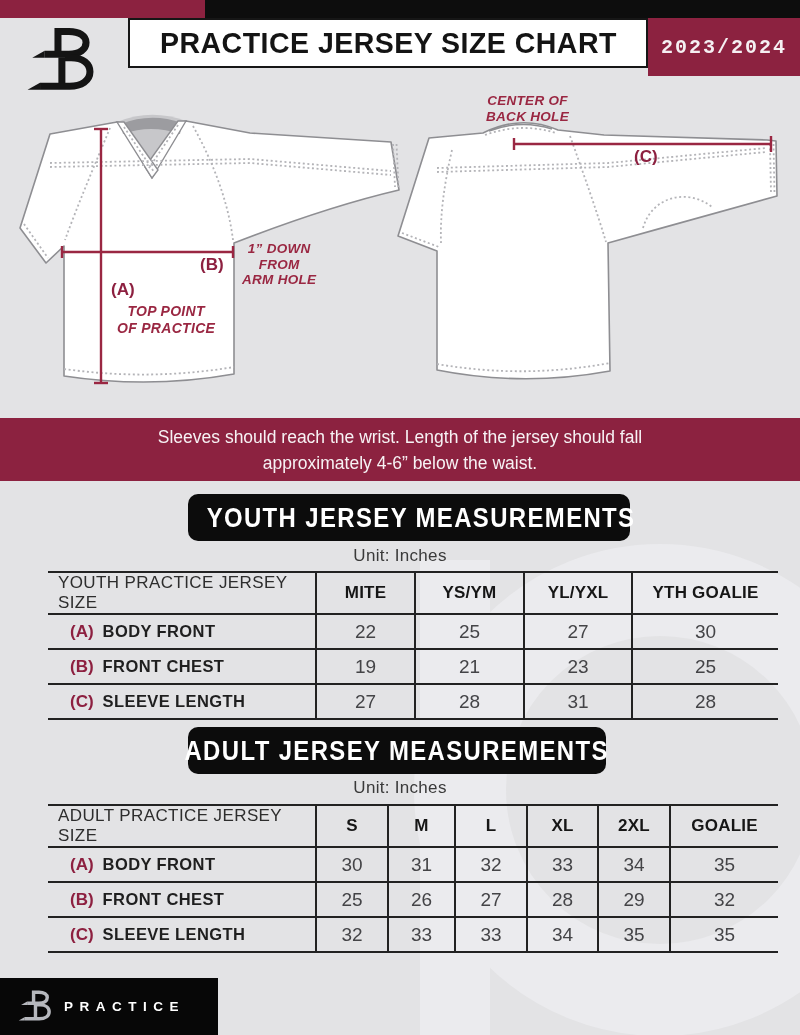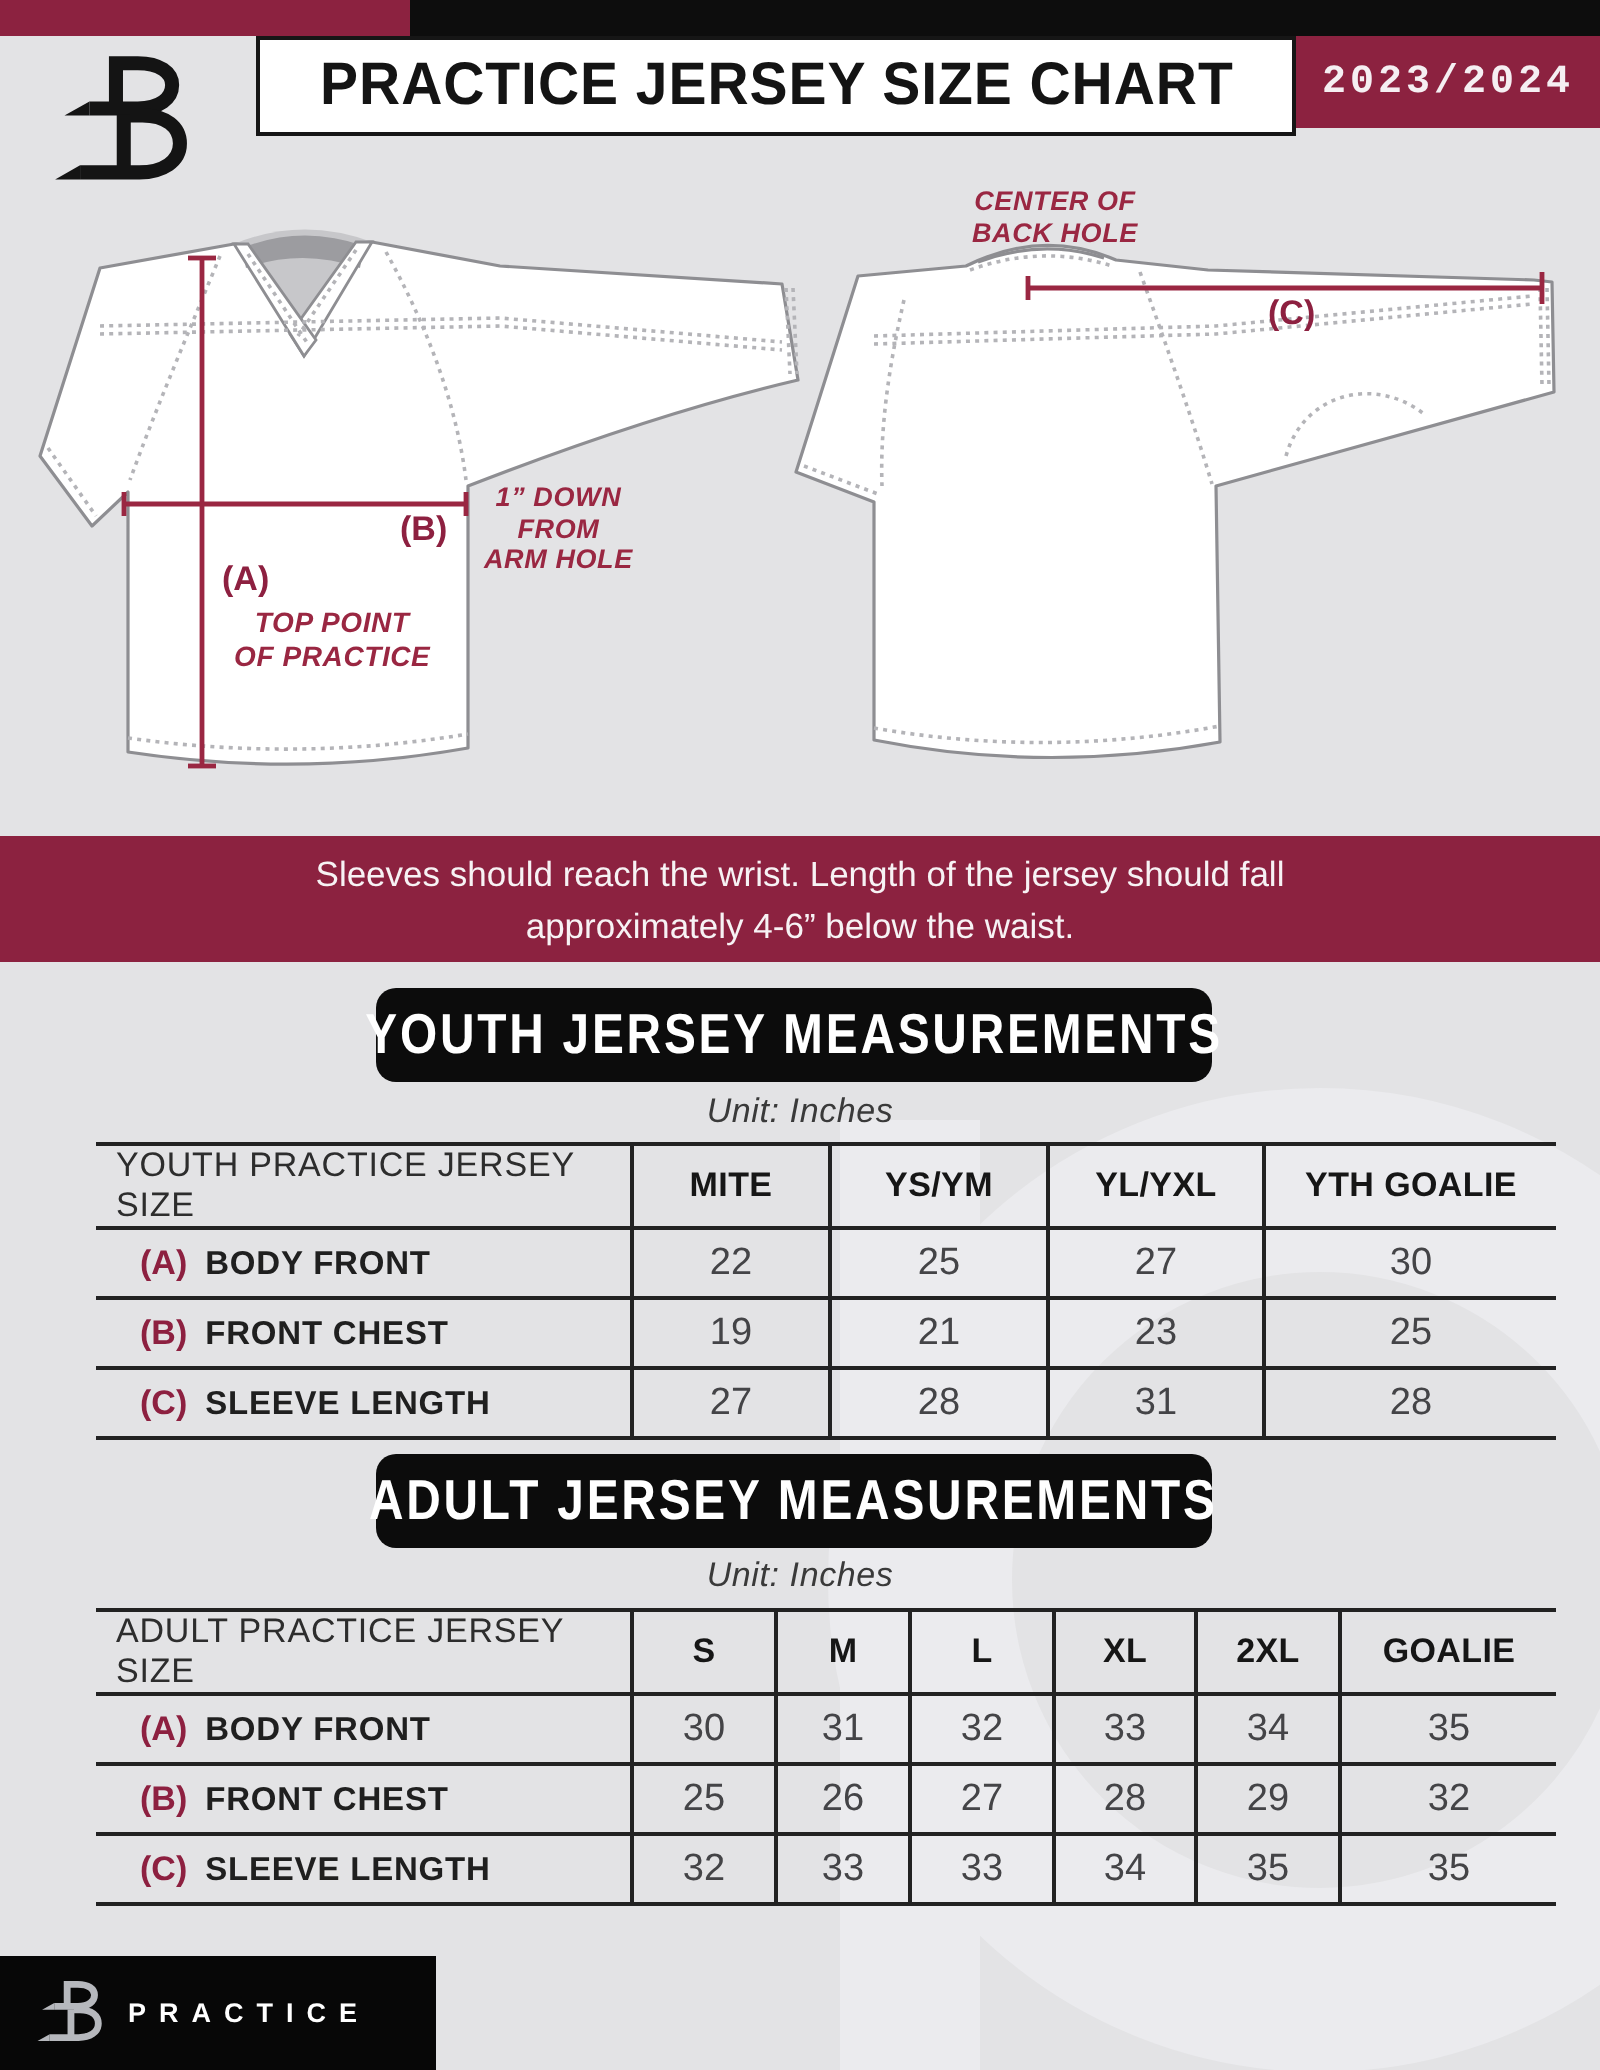--- a/index.html
+++ b/index.html
@@ -16,21 +16,21 @@
   #title-box{
     left:128px;top:18px;width:520px;height:50px;background:#ffffff;
     border:2px solid #161616;box-sizing:border-box;
     display:flex;align-items:center;justify-content:center;
   }
   #title-box .t{
     font-size:30px;font-weight:800;color:#141414;letter-spacing:.5px;
     display:inline-block;transform:scaleX(.95);white-space:nowrap;
   }
   #season-box{
-    left:648px;top:18px;width:152px;height:46px;background:#8c2240;
+    left:648px;top:18px;width:152px;height:58px;background:#8c2240;
     display:flex;align-items:center;justify-content:center;
   }
   #season-box .t{
     font-family:"Liberation Mono", monospace;font-size:20px;font-weight:700;
     color:#f5eff2;letter-spacing:2px;white-space:nowrap;
   }
   .logo-svg{display:block;}
   
   .anno-b{color:#8d2040;font-weight:800;font-size:17px;}
   .anno-i{color:#9a2742;font-style:italic;font-size:13.5px;line-height:15.5px;font-weight:700;letter-spacing:.3px;text-align:center;}
@@ -43,21 +43,21 @@
   
   .pill{
     left:188px;width:418px;height:47px;background:#0c0c0c;border-radius:10px;
     display:flex;align-items:center;justify-content:center;
   }
   .pill .t{
     color:#ffffff;font-size:26px;font-weight:800;letter-spacing:1.5px;
     display:inline-block;transform:scale(.92,1.08);white-space:nowrap;
   }
   .unit{
-    left:0;width:800px;text-align:center;font-style:italic;font-size:17px;color:#3a3a3a;letter-spacing:.3px;
+    left:0;width:800px;text-align:center;font-size:17px;color:#3a3a3a;letter-spacing:.3px;
   }
   
   table.size{
     position:absolute;left:48px;width:730px;border-collapse:collapse;table-layout:fixed;
     background:transparent;
   }
   table.size tr{border-bottom:2px solid #222222;}
   table.size thead tr{border-top:2px solid #222222;}
   table.size th, table.size td{padding:0;margin:0;}
   table.size thead th{height:36px;font-size:17px;font-weight:700;color:#161616;text-align:center;letter-spacing:.2px;}
@@ -194,21 +194,21 @@
   <div class="abs anno-i" style="left:117px;top:303px;font-size:14px;line-height:17px;">
     <div>TOP POINT</div>
     <div>OF PRACTICE</div>
   </div>
 
   <div id="banner" class="abs">
     <div>Sleeves should reach the wrist. Length of the jersey should fall</div>
     <div>approximately 4-6” below the waist.</div>
   </div>
 
-  <div class="pill abs" style="top:494px;">
+  <div class="pill abs" style="top:494px;padding-left:24px;">
     <span class="t">YOUTH JERSEY MEASUREMENTS</span>
   </div>
   <div class="unit abs" style="top:546px;">Unit: Inches</div>
 
   <table class="size" style="top:571px;">
     <colgroup>
         <col style="width:268px">
         <col style="width:99px">
         <col style="width:109px">
         <col style="width:108px">

